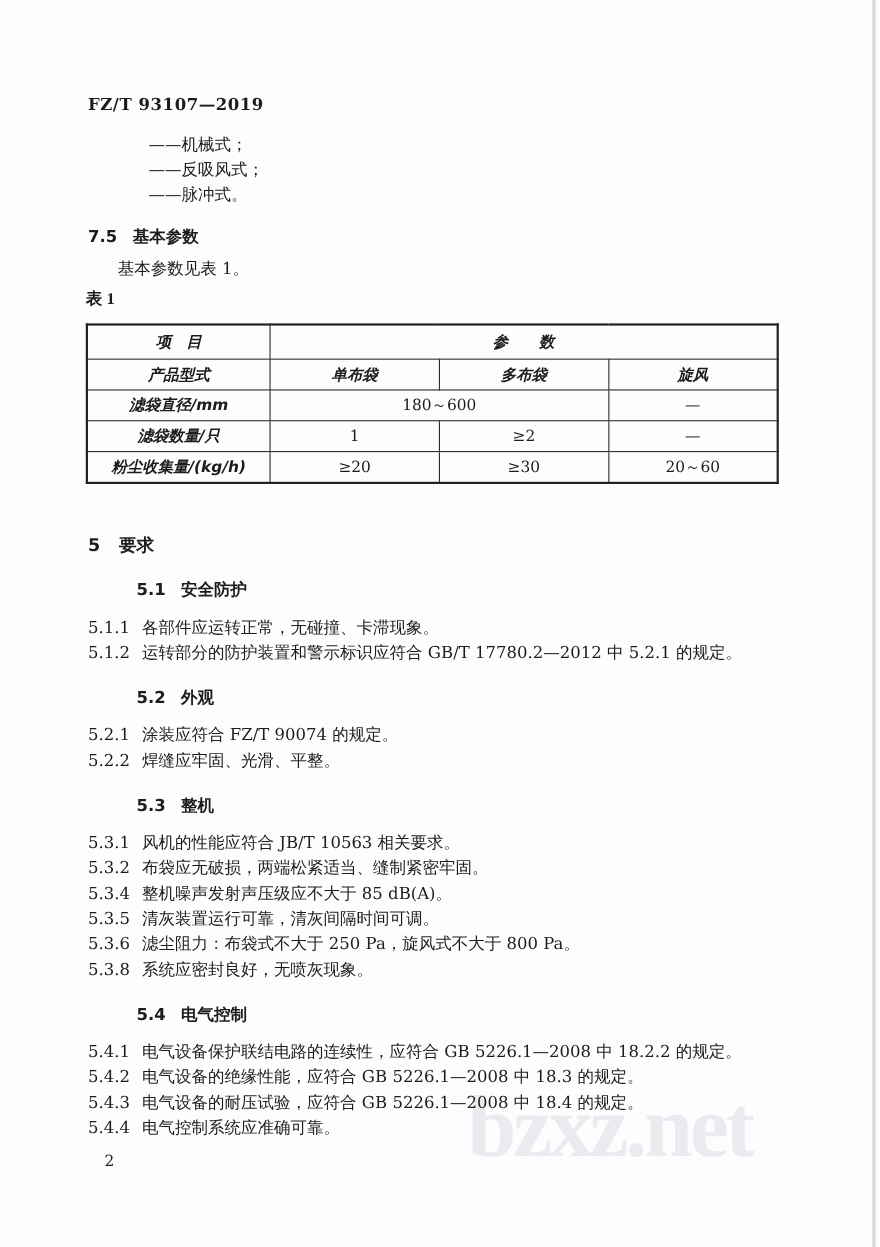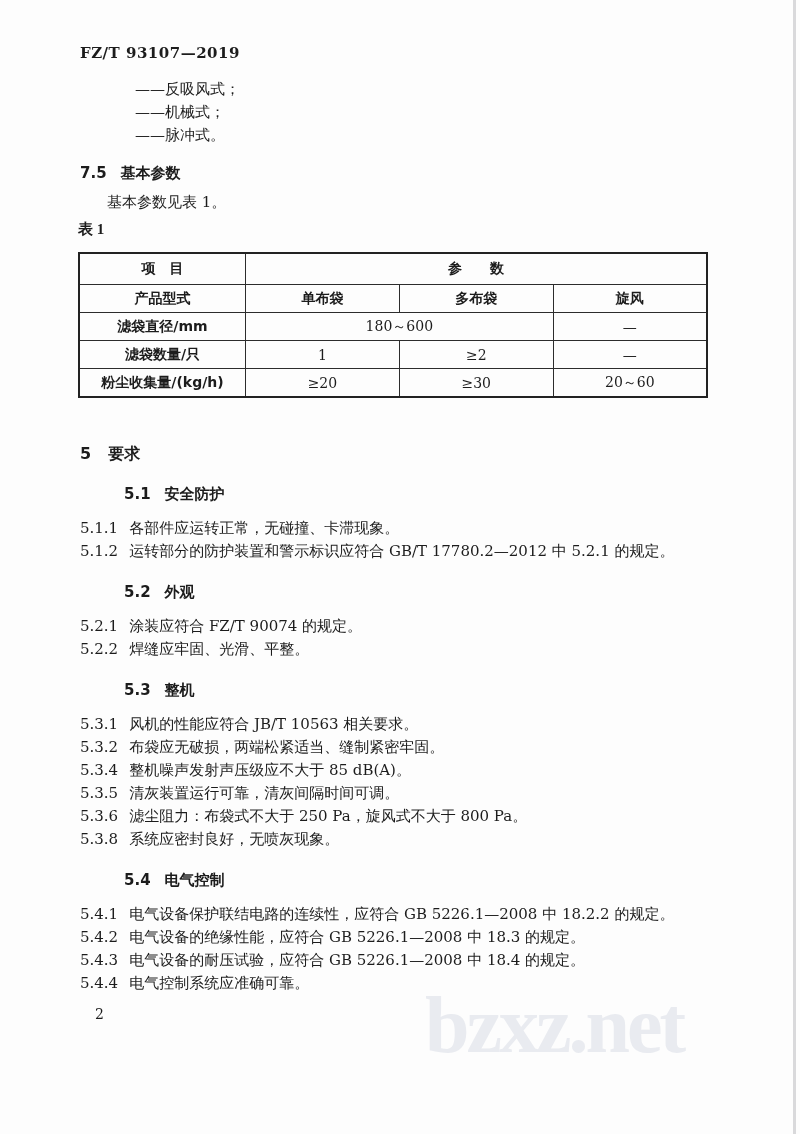--- a/index.html
+++ b/index.html
@@ -27,21 +27,21 @@
     font-family: Liberation Serif, serif;
     font-weight: 700;
     font-size: 80px;
     letter-spacing: -3px;
     color: #e9ebf0;
     user-select: none;
     white-space: nowrap;
   }
   .content {
     position: relative;
-    padding: 44px 65px 0 80px;
+    padding: 86px 65px 0 80px;
     z-index: 2;
   }
   .doc-code {
     font-weight: 700;
     font-size: 15px;
     letter-spacing: 0.5px;
   }
   .dash-list { margin-top: 16px; margin-left: 55px; }
   .dash-item { font-size: 15px; line-height: 23px; }
   .h2 {
@@ -78,41 +78,42 @@
     text-align: center;
     vertical-align: middle;
     font-size: 14px;
     height: 25px;
     padding: 1px 4px;
   }
   table.t1 tr.hdr td { height: 28px; }
   td.lbl {
     font-family: "DejaVu Sans", "Liberation Sans", sans-serif;
     font-weight: 700;
+    font-style: italic;
   }
   .clause { margin: 0; font-size: 15px; line-height: 23px; }
   .clause-first { margin-top: 13px; }
   .cnum { margin-right: 11px; }
   .sub-h2 { margin-top: 20px; margin-left: 44px; }
   .pagenum { margin: 11px 0 0 15px; font-size: 14px; }
 </style>
 </head>
 <body>
 
 <div class="page">
   <div class="edge-line"></div>
   <div class="watermark">bzxz.net</div>
 
   <div class="content">
 
     <div class="doc-code">FZ/T 93107—2019</div>
 
     <div class="dash-list">
+      <div class="dash-item">——机械式；</div>
       <div class="dash-item">——反吸风式；</div>
-      <div class="dash-item">——机械式；</div>
       <div class="dash-item">——脉冲式。</div>
     </div>
 
     <div class="h2">
       <span class="hnum">7.5</span><span>基本参数</span>
     </div>
 
     <p class="body-text">基本参数见表 1。</p>
 
     <div class="table-wrap">

